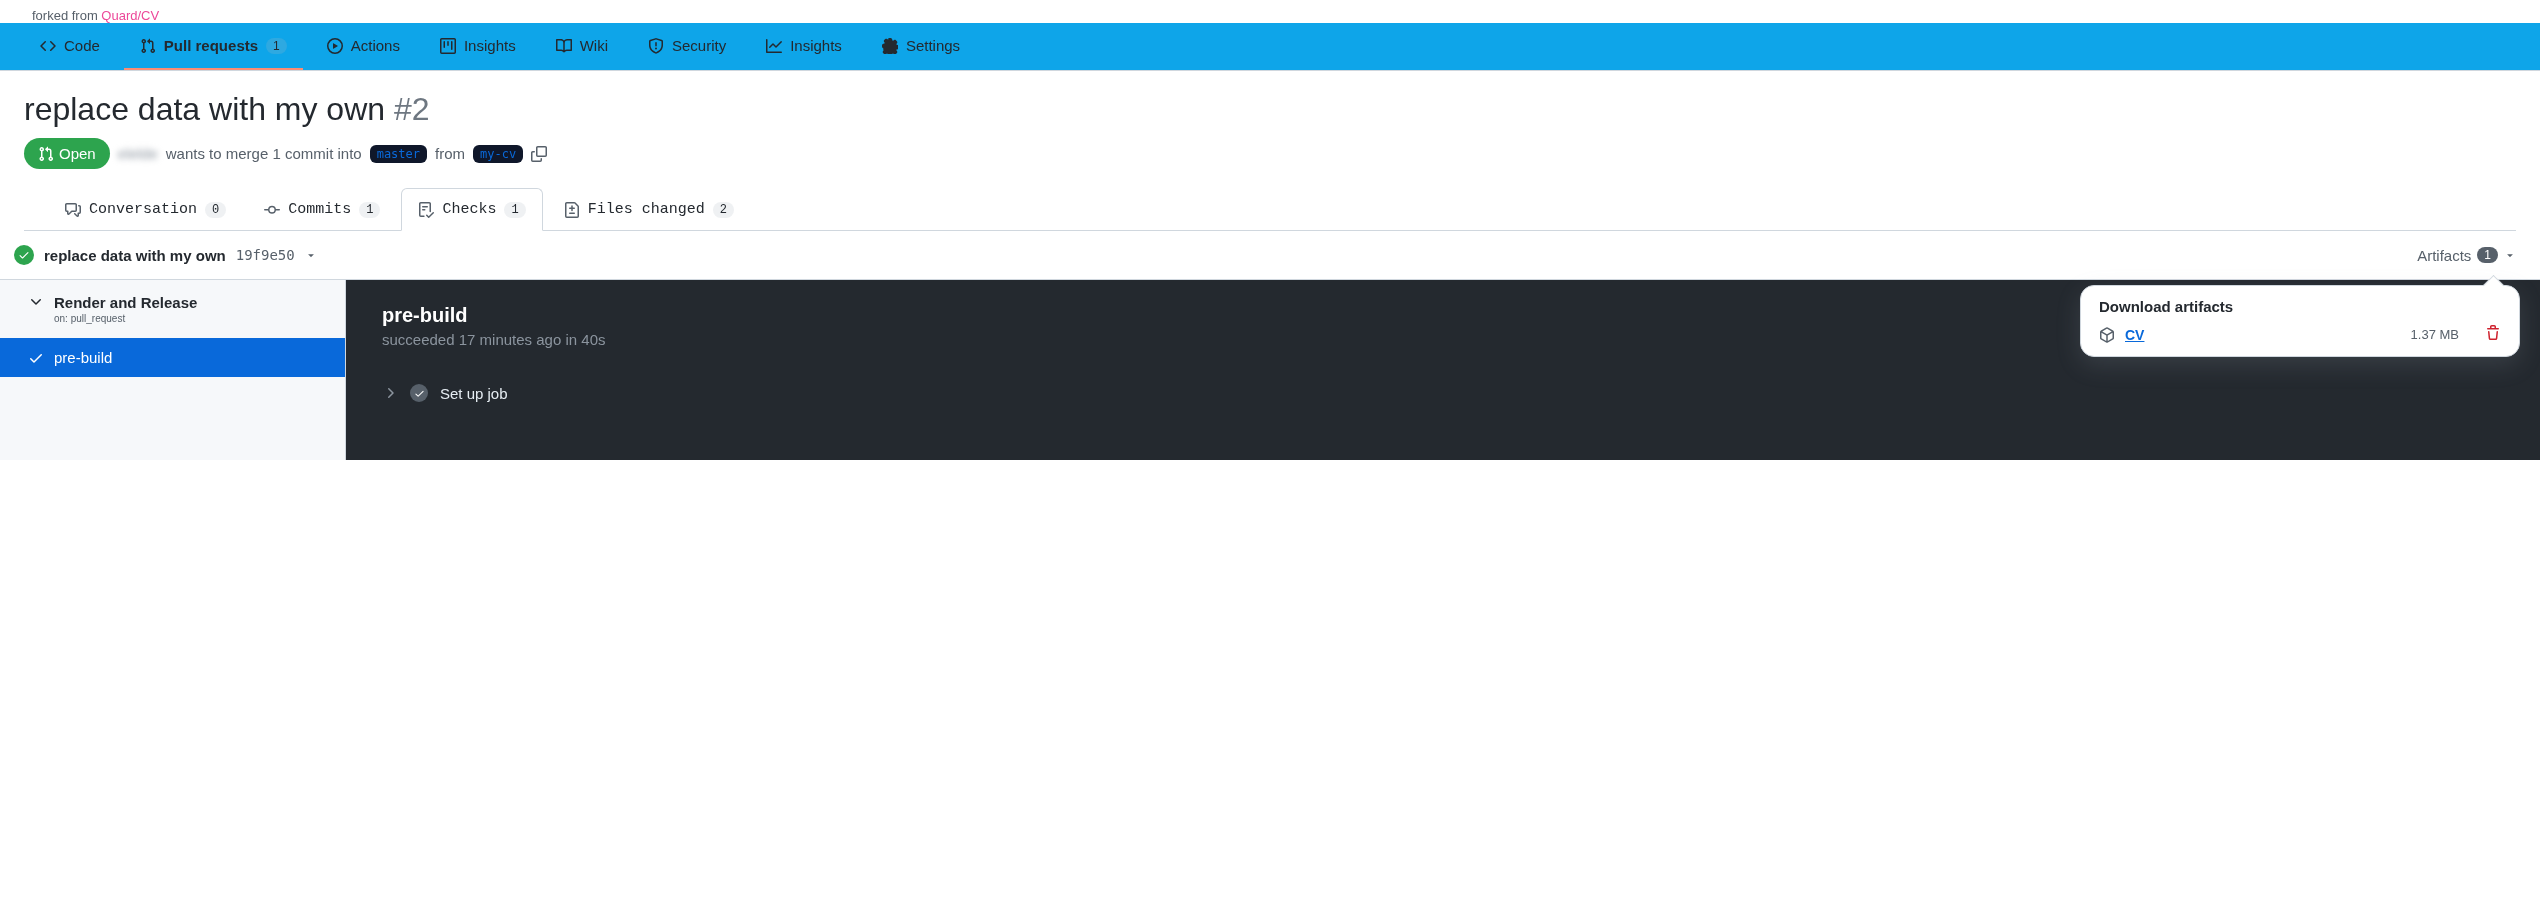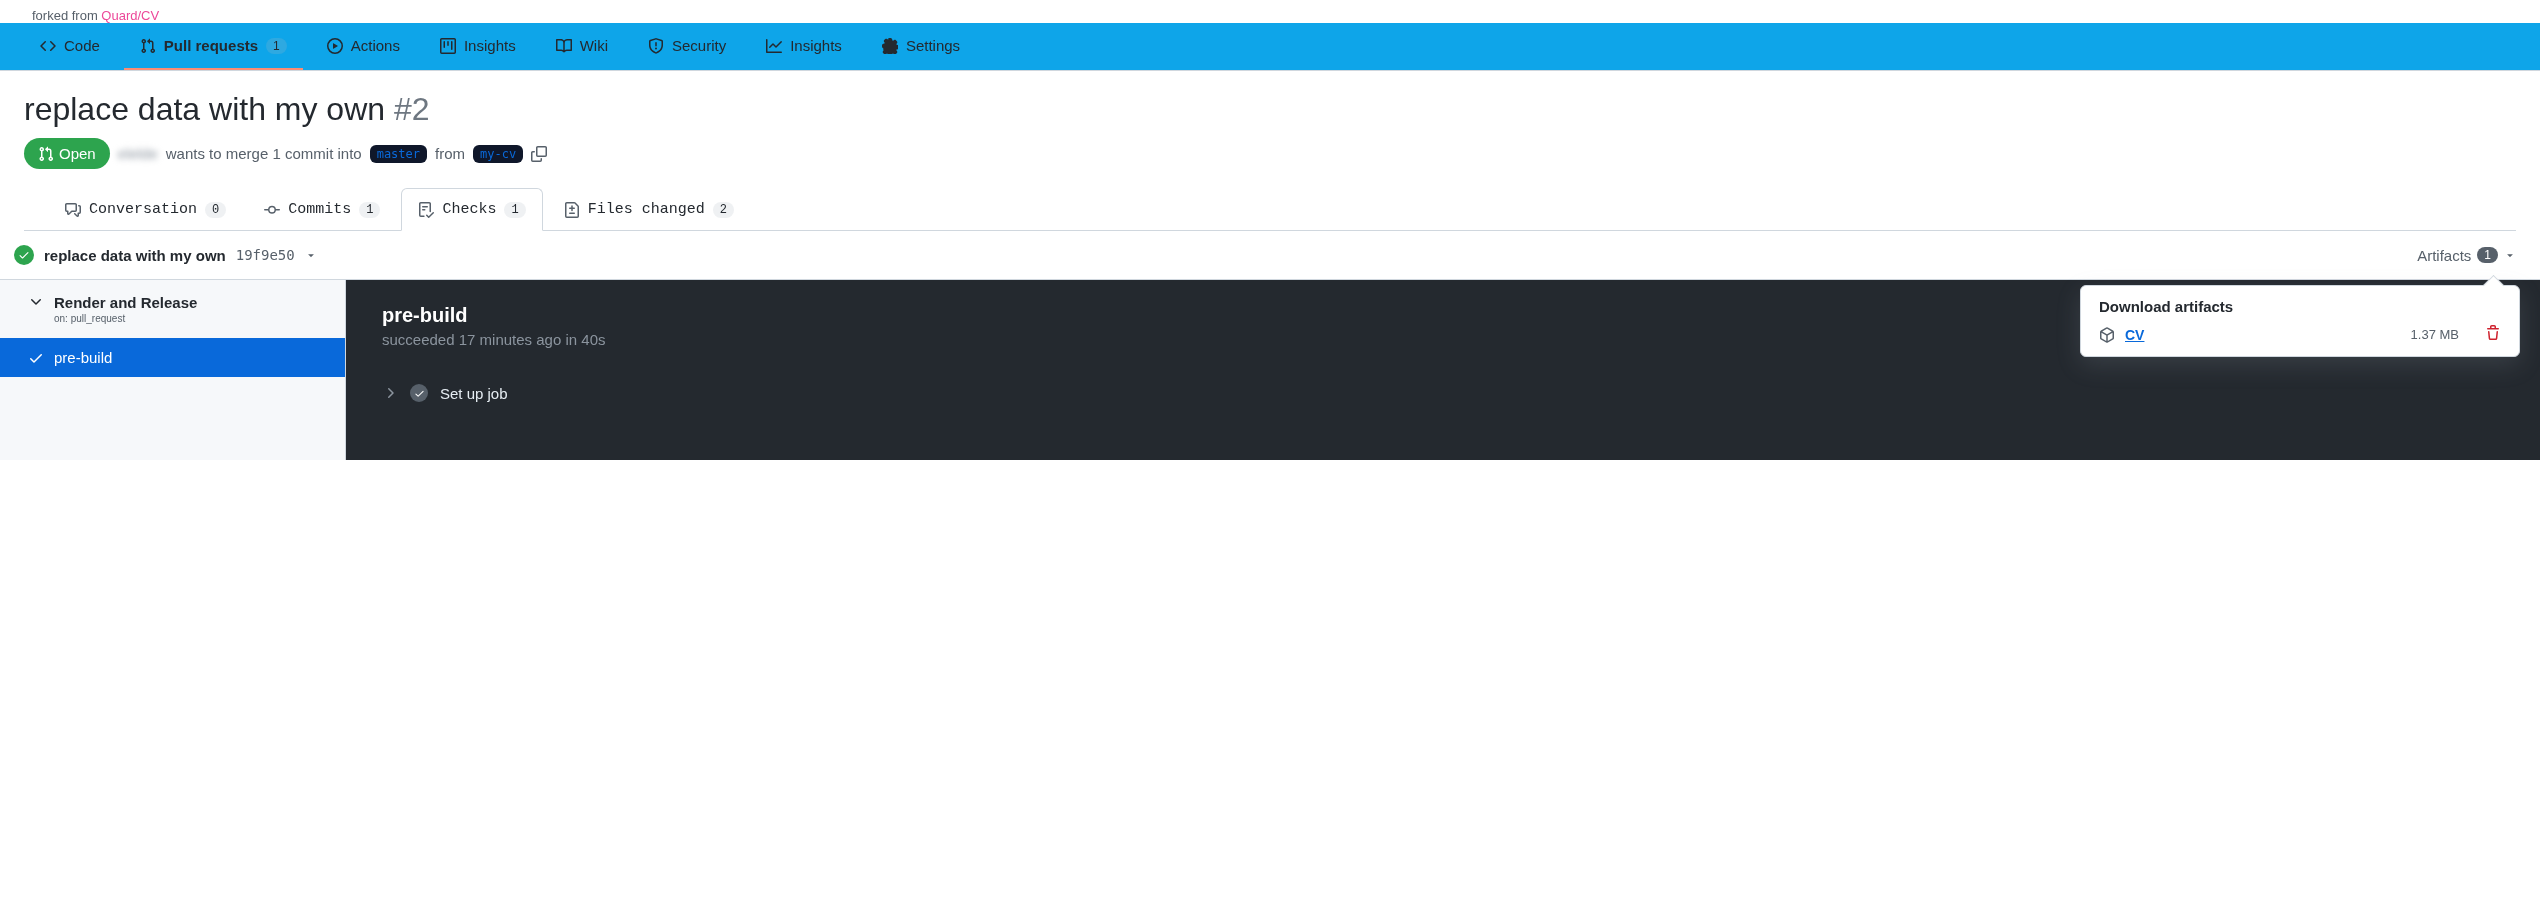--- a/index.html
+++ b/index.html
@@ -38,21 +38,21 @@
 .wf-sub { color: #57606a; font-size: 10px; }
 .job-item { background: #0969da; color: #fff; padding: 11px 20px 11px 28px; display: flex; align-items: center; gap: 10px; font-size: 15px; font-weight: 500; }
 .job-item svg { width: 16px; height: 16px; fill: #fff; }
 .checks-main { flex: 1; background: #24292f; color: #e6edf3; min-height: 180px; padding: 24px 36px; position: relative; }
 .job-title { font-size: 20px; font-weight: 600; color: #fff; margin-bottom: 4px; }
 .job-sub { color: #8b949e; font-size: 15px; margin-bottom: 36px; }
 .step-row { display: flex; align-items: center; gap: 12px; color: #e6edf3; font-size: 15px; }
 .step-icon { width: 18px; height: 18px; background: #57606a; border-radius: 50%; display: flex; align-items: center; justify-content: center; }
 .step-icon svg { width: 11px; height: 11px; fill: #fff; }
 .chevron { color: #8b949e; }
-.artifact-popover { position: absolute; right: 20px; top: 54px; width: 440px; background: #fff; border: 1px solid #d0d7de; border-radius: 6px; box-shadow: 0 8px 24px rgba(140,149,159,0.2); padding: 12px 18px; z-index: 10; }
+.artifact-popover { position: absolute; right: 20px; top: 54px; width: 440px; background: #fff; border: 1px solid #d0d7de; border-radius: 14px; box-shadow: 0 8px 24px rgba(140,149,159,0.2); padding: 12px 18px; z-index: 10; }
 .artifact-popover::before { content:""; position:absolute; top:-8px; right:18px; width:14px; height:14px; background:#fff; border-left:1px solid #d0d7de; border-top:1px solid #d0d7de; transform:rotate(45deg); }
 .artifact-head { font-weight: 600; font-size: 15px; margin-bottom: 10px; color: #24292f; }
 .artifact-row { display: flex; align-items: center; gap: 10px; }
 .artifact-name { color: #0969da; font-weight: 600; font-size: 14px; }
 .artifact-size { margin-left: auto; color: #57606a; font-size: 13px; }
 .trash { color: #cf222e; cursor: pointer; margin-left: 16px; }
 svg.ico { width: 16px; height: 16px; fill: currentColor; }
 </style>
 </head>
 <body>

